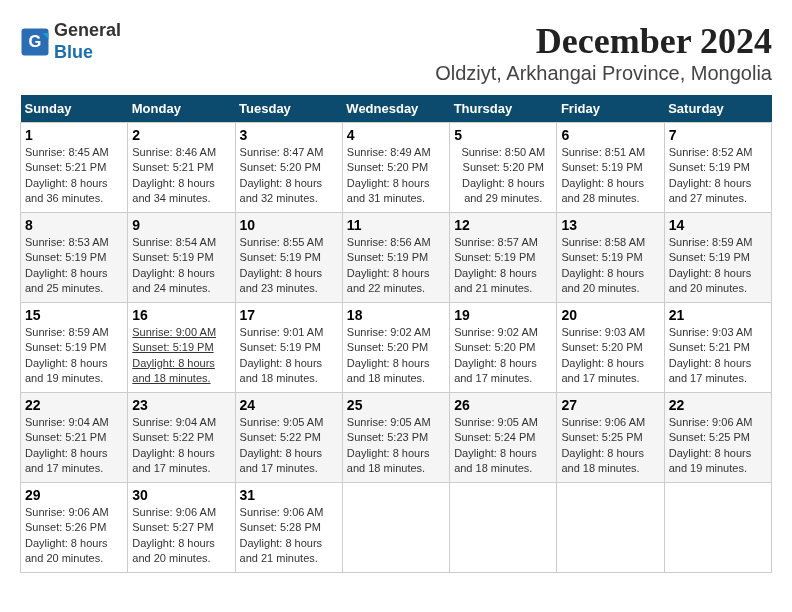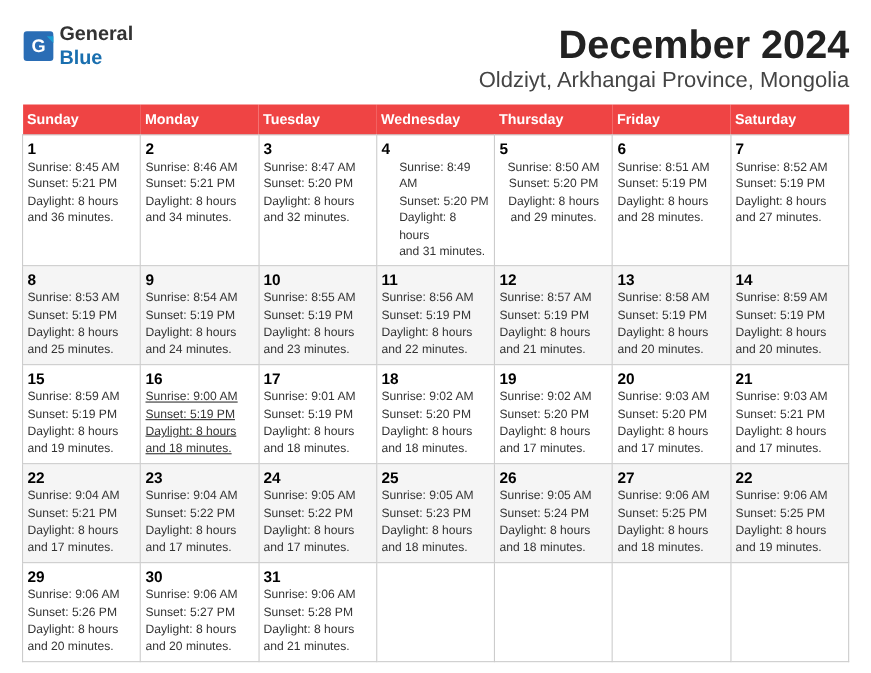--- a/index.html
+++ b/index.html
@@ -32,32 +32,33 @@
       height: 30px;
       margin-right: 4px;
     }
     .title-block {
       text-align: right;
     }
     .month-title {
       font-size: 36px;
       font-weight: bold;
       color: #222;
+      font-family: Liberation Serif, serif;
     }
     .location {
       font-size: 20px;
       color: #444;
     }
     table {
       width: 100%;
       border-collapse: collapse;
       font-size: 11px;
     }
     th {
-      background-color: #ef4444;
+      background-color: #0c4a6e;
       color: #fff;
       padding: 6px 4px;
       text-align: left;
       font-size: 13px;
       font-weight: bold;
     }
     td {
       border: 1px solid #ccc;
       vertical-align: top;
       padding: 4px;
@@ -136,21 +137,21 @@
         </td>
         <td>
           <span class="day-num">3</span>
           <div class="day-info" style="white-space: pre-line;">Sunrise: 8:47 AM
 Sunset: 5:20 PM
 Daylight: 8 hours
 and 32 minutes.</div>
         </td>
         <td>
           <span class="day-num">4</span>
-          <div class="day-info" style="white-space: pre-line; margin-left: 16px;">Sunrise: 8:49 AM
+          <div class="day-info" style="white-space: pre-line;">Sunrise: 8:49 AM
 Sunset: 5:20 PM
 Daylight: 8 hours
 and 31 minutes.</div>
         </td>
         <td>
           <span class="day-num">5</span>
           <div class="day-info" style="white-space: pre-line; text-align: center;">Sunrise: 8:50 AM
 Sunset: 5:20 PM
 Daylight: 8 hours
 and 29 minutes.</div>

